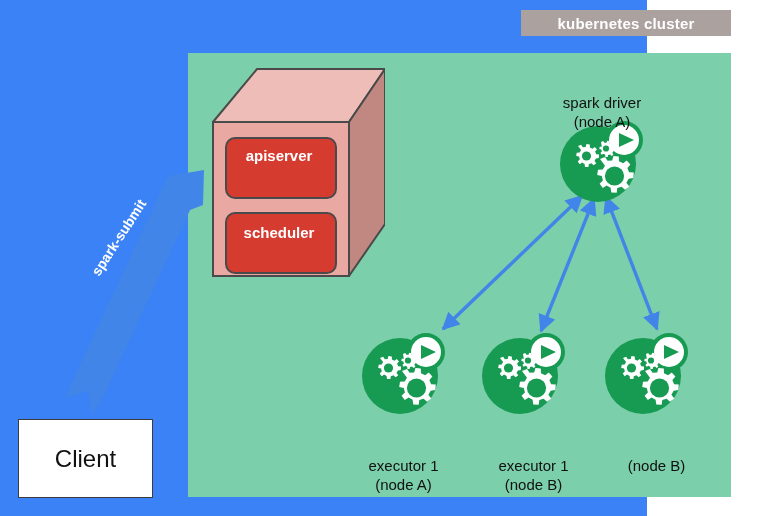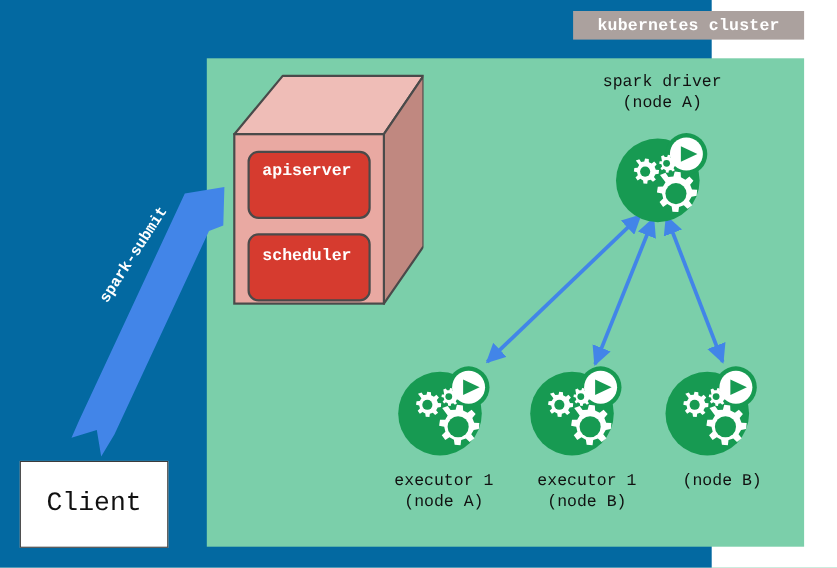--- a/index.html
+++ b/index.html
@@ -10,22 +10,21 @@
     width: 761px;
     height: 516px;
     background: #ffffff;
     font-family: "Liberation Sans", sans-serif;
     overflow: hidden;
   }
   #stage {
     position: relative;
     width: 647px;
     height: 516px;
-    background: #0369a1;
-    font-family: Liberation Mono, monospace;
+    background: #3b82f6;
   }
 
   
   .cluster-rect {
     position: absolute;
     left: 188px;
     top: 53px;
     width: 543px;
     height: 444px;
     background: #7bcfaa;
@@ -113,20 +112,21 @@
 
   
   .caption {
     position: absolute;
     text-align: center;
     font-size: 15px;
     color: #111111;
     line-height: 19px;
     white-space: nowrap;
     pointer-events: none;
+    margin-top: 28px;
   }
 
   
   .links {
     position: absolute;
     left: 0;
     top: 0;
     width: 761px;
     height: 516px;
     pointer-events: none;

